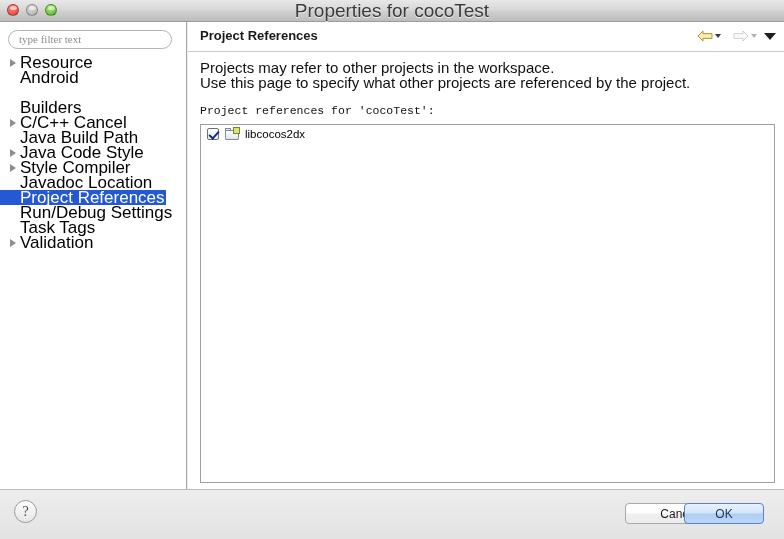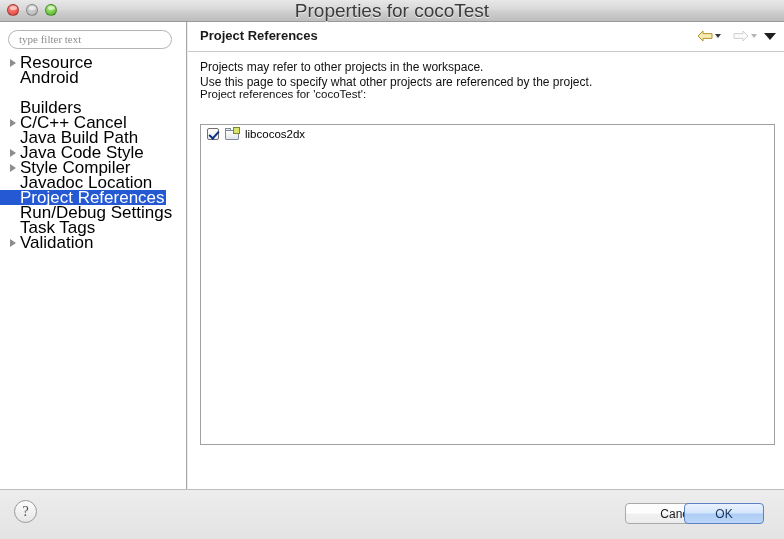--- a/index.html
+++ b/index.html
@@ -198,40 +198,40 @@
     border-right: 6px solid transparent;
     border-top: 7px solid #1f1f1f;
     margin-left: 4px;
   }
   .nav-spacer { width: 6px; }
 
   .desc {
     position: absolute;
     left: 12px;
     top: 38px;
-    font-size: 12px;
+    font-size: 15px;
     color: #111;
     line-height: 15px;
     font-family: "Liberation Sans", sans-serif;
   }
   .refs-label {
     position: absolute;
     left: 12px;
-    top: 66px;
+    top: 82px;
     font-size: 11.5px;
     color: #111;
-    font-family: Liberation Sans, sans-serif;
+    font-family: Liberation Mono, monospace;
   }
 
   .listbox {
     position: absolute;
     left: 12px;
     top: 102px;
     width: 575px;
-    height: 321px;
+    height: 359px;
     background: #ffffff;
     border: 1px solid #a0a0a0;
     box-sizing: border-box;
     overflow: hidden;
   }
   .list-item {
     display: flex;
     align-items: center;
     height: 18px;
     padding-left: 6px;

